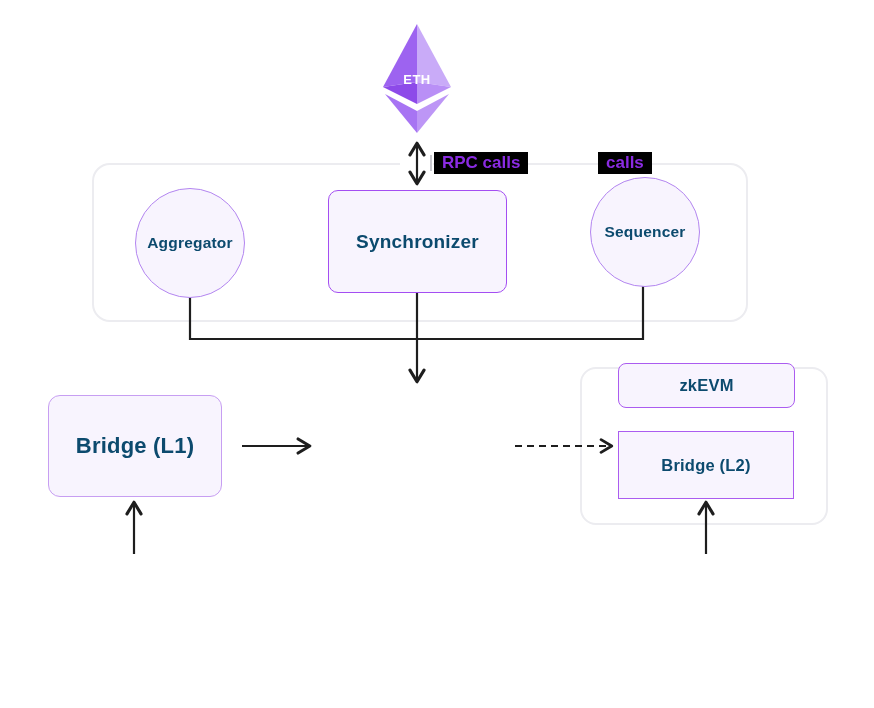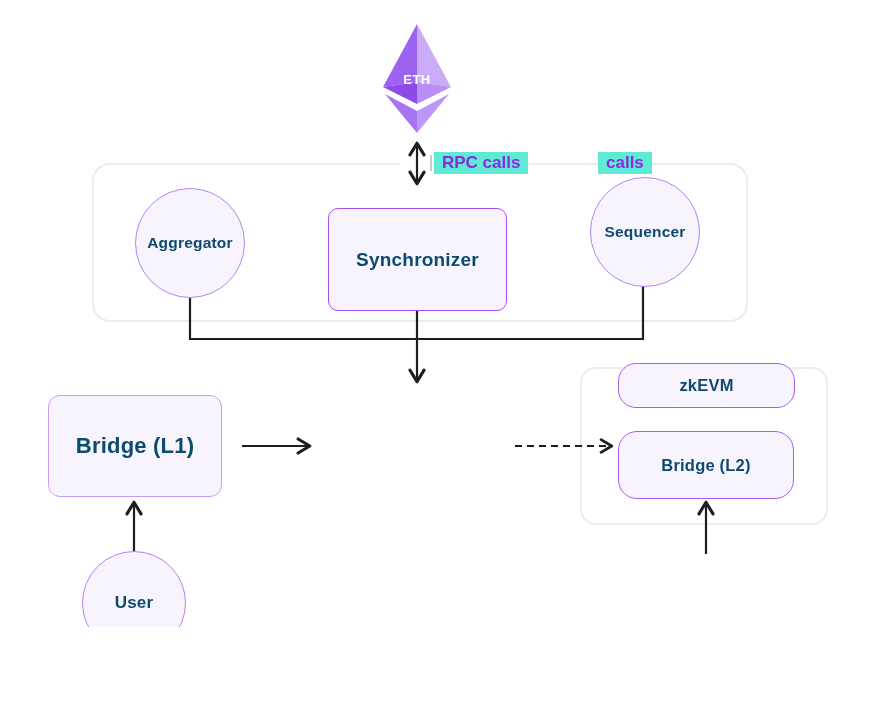--- a/index.html
+++ b/index.html
@@ -16,32 +16,32 @@
   .l2-container{left:580px;top:367px;width:248px;height:158px;border-radius:16px;}
   
   .wires{position:absolute;left:0;top:0;z-index:2;}
   
   .node{
     position:absolute;display:flex;align-items:center;justify-content:center;text-align:right;
     background:#f8f4fe;color:#0c4a6e;font-weight:700;z-index:3;letter-spacing:.2px;
   }
   .rect{border:1.6px solid #b678f2;border-radius:12px;}
   .circle{border:1.4px solid #b385f0;border-radius:50%;}
-  .synchronizer{left:328px;top:208px;width:179px;height:103px;font-size:19px;border:1.6px solid #a44ef2;border-radius:10px;}
+  .synchronizer{left:328px;top:190px;width:179px;height:103px;font-size:19px;border:1.6px solid #a44ef2;border-radius:10px;}
   .aggregator{left:135px;top:188px;width:110px;height:110px;font-size:15.5px;}
   .sequencer{left:590px;top:177px;width:110px;height:110px;font-size:15.5px;}
   .bridge-l1{left:48px;top:395px;width:174px;height:102px;font-size:22px;border-color:#c79ef2;}
   .rollup{left:330px;top:396px;width:175px;height:101px;font-size:17.5px;}
-  .zkevm{left:618px;top:363px;width:177px;height:45px;font-size:16.5px;border-radius:18px;border-color:#ab5cf0;}
-  .bridge-l2{left:618px;top:431px;width:176px;height:68px;font-size:16.5px;border-radius:19px;border-color:#ab5cf0;}
+  .zkevm{left:618px;top:363px;width:177px;height:45px;font-size:16.5px;border-radius:8px;border-color:#ab5cf0;}
+  .bridge-l2{left:618px;top:431px;width:176px;height:68px;font-size:16.5px;border-radius:0;border-color:#ab5cf0;}
   .user{left:82px;top:551px;width:104px;height:104px;font-size:17px;border-color:#b87ff2;}
   .user-l2{left:654px;top:551px;width:104px;height:104px;font-size:17px;border-color:#b87ff2;}
   
   .edge-label{
-    position:absolute;z-index:4;background:#5eead4;color:#8a2be2;font-weight:700;font-size:17px;
+    position:absolute;z-index:4;background:#000000;color:#8a2be2;font-weight:700;font-size:17px;
     line-height:22px;padding:0 8px;top:152px;white-space:nowrap;
   }
   .rpc-label{left:434px;}
   .zknode-label{left:598px;}
   .border-tick{position:absolute;left:430px;top:155px;width:2px;height:16px;background:#c9c9cf;z-index:4;}
   
   .eth-logo{position:absolute;left:380px;top:24px;z-index:3;}
   .eth-logo text{font-family:"Liberation Sans",sans-serif;font-size:13px;font-weight:700;fill:#ffffff;letter-spacing:.5px;}
 </style>
 </head>
@@ -92,15 +92,14 @@
 
   <div class="node circle aggregator">Aggregator</div>
   <div class="node synchronizer">Synchronizer</div>
   <div class="node circle sequencer">Sequencer</div>
 
   <div class="node rect bridge-l1">Bridge (L1)</div>
 
   <div class="node rect zkevm">zkEVM</div>
   <div class="node rect bridge-l2">Bridge (L2)</div>
 
-  <div class="node circle user">User</div>
 
 </div>
 
 </body></html>

